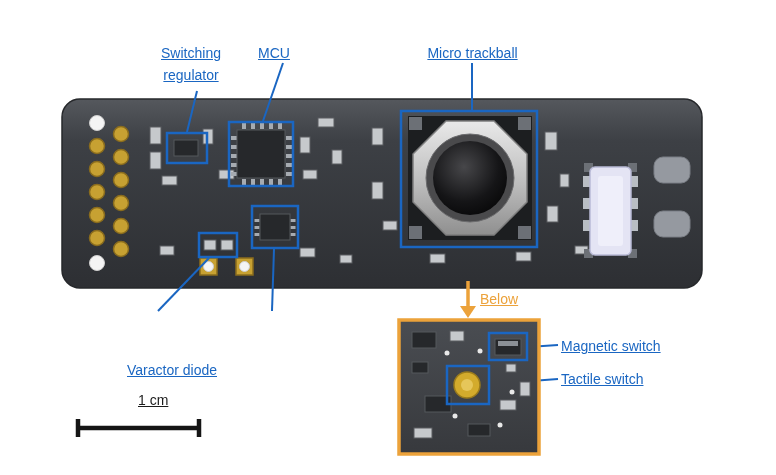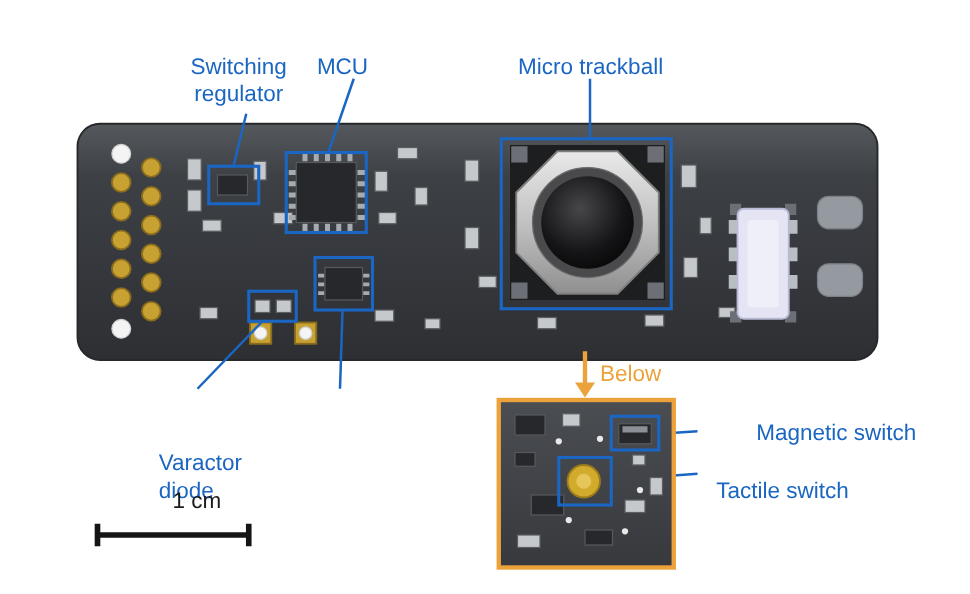--- a/index.html
+++ b/index.html
@@ -1,19 +1,19 @@
 <!DOCTYPE html>
 <html style="--annotation-blue: #1a66c2; --callout-orange: #eca23a; --pcb-dark: #3b3e42; --pad-gold: #c7a132; --background: #ffffff;"><head>
 <meta charset="utf-8">
 <style>
   * { margin:0; padding:0; box-sizing:border-box; }
   body { background:#ffffff; font-family:"Liberation Sans", sans-serif; }
   #fig { position:relative; width:776px; height:475px; background:#ffffff; overflow:hidden; margin:0 auto; }
   #scene { position:absolute; left:0; top:0; }
-  .label { position:absolute; font-size:18px; line-height:22px; color:var(--annotation-blue,#1a66c2); }
+  .label { position:absolute; font-size:14px; line-height:22px; color:var(--annotation-blue,#1a66c2);text-decoration:underline; }
   .label.center { text-align:center; }
   .label.orange { color:var(--callout-orange,#eca23a); }
   .label.dark { color:#1c1c1c; }
   .abox { fill:none; stroke:var(--annotation-blue,#1a66c2); stroke-width:2.5; }
   .leader { stroke:var(--annotation-blue,#1a66c2); stroke-width:2; fill:none; }
   .smd { fill:#c6c9cc; stroke:#5a5d61; stroke-width:1; }
   .chip { fill:#26282b; stroke:#55585c; stroke-width:1; }
   .pin { stroke:#a6abb1; }
   .pad-gold { fill:var(--pad-gold,#c7a132); stroke:#8a6c1d; stroke-width:1.5; }
   .pad-white { fill:#f4f4f4; stroke:#cfcfcf; stroke-width:1; }
@@ -199,17 +199,17 @@
       <line x1="78" y1="419" x2="78" y2="437" stroke="#151515" stroke-width="4.5"></line>
       <line x1="199" y1="419" x2="199" y2="437" stroke="#151515" stroke-width="4.5"></line>
     </g>
   </svg>
 
   <div class="label center" style="left:145px; top:42px; width:92px;">Switching regulator</div>
   <div class="label center" style="left:244px; top:42px; width:60px;">MCU</div>
   <div class="label center" style="left:400px; top:42px; width:145px;text-align:center;">Micro trackball</div>
   <div class="label" style="left:127px; top:315px; width:90px;margin-top:44px;">Varactor diode</div>
   <div class="label orange" style="left:480px; top:288px; width:70px;">Below</div>
-  <div class="label" style="left:561px; top:335px; width:140px;margin-left:44px;">Magnetic switch</div>
-  <div class="label" style="left:561px; top:381px; width:130px;text-align:center;">Tactile switch</div>
+  <div class="label" style="left:561px; top:335px; width:140px;">Magnetic switch</div>
+  <div class="label" style="left:561px; top:368px; width:130px;">Tactile switch</div>
   <div class="label dark" style="left:110px; top:389px; width:60px;margin-left:28px;">1 cm</div>
 
 </div>
 
 </body></html>

